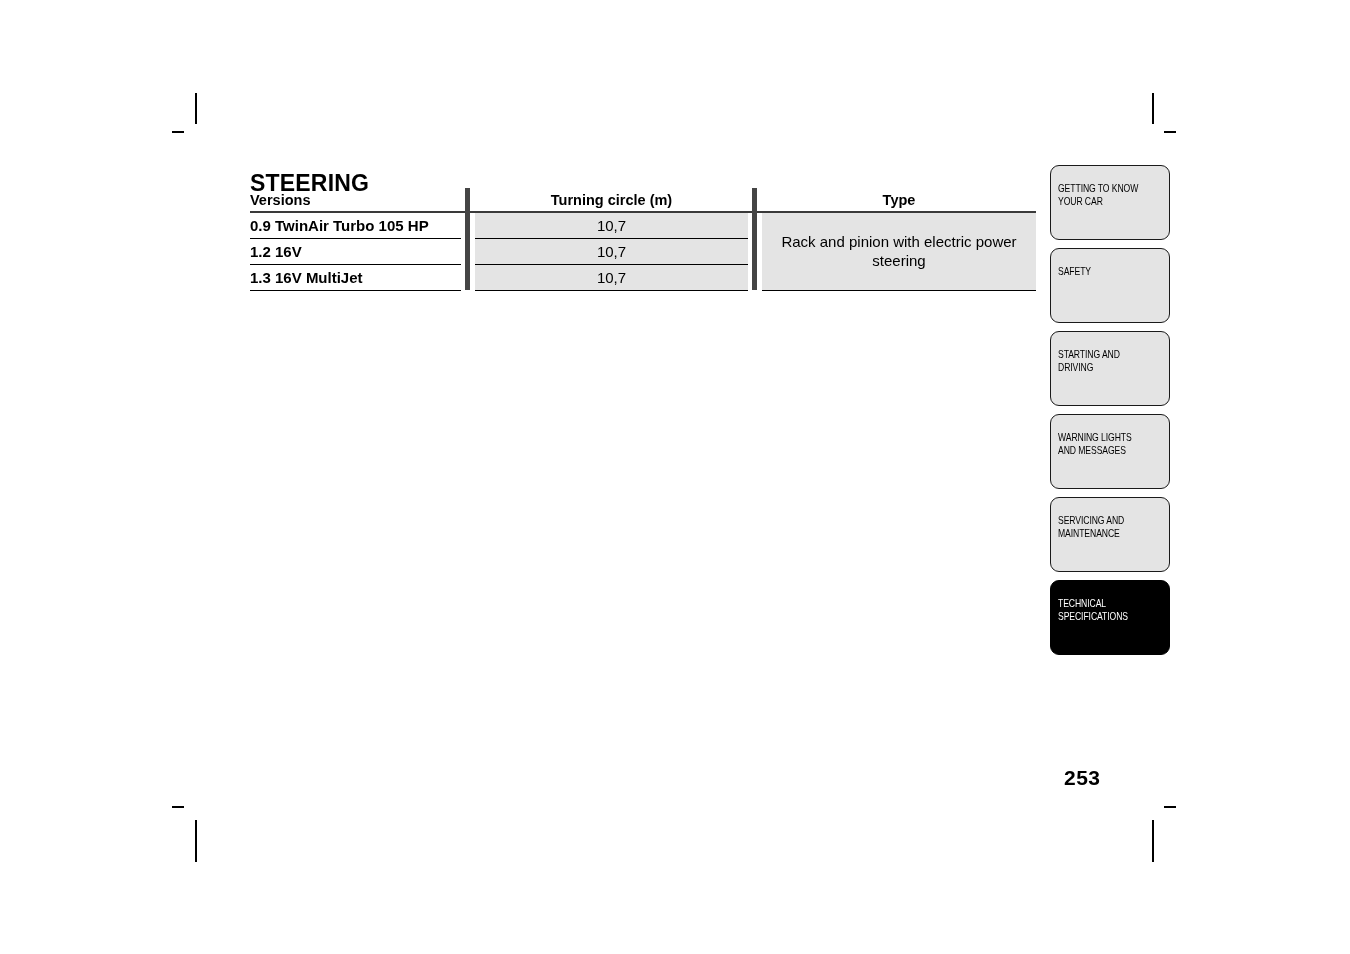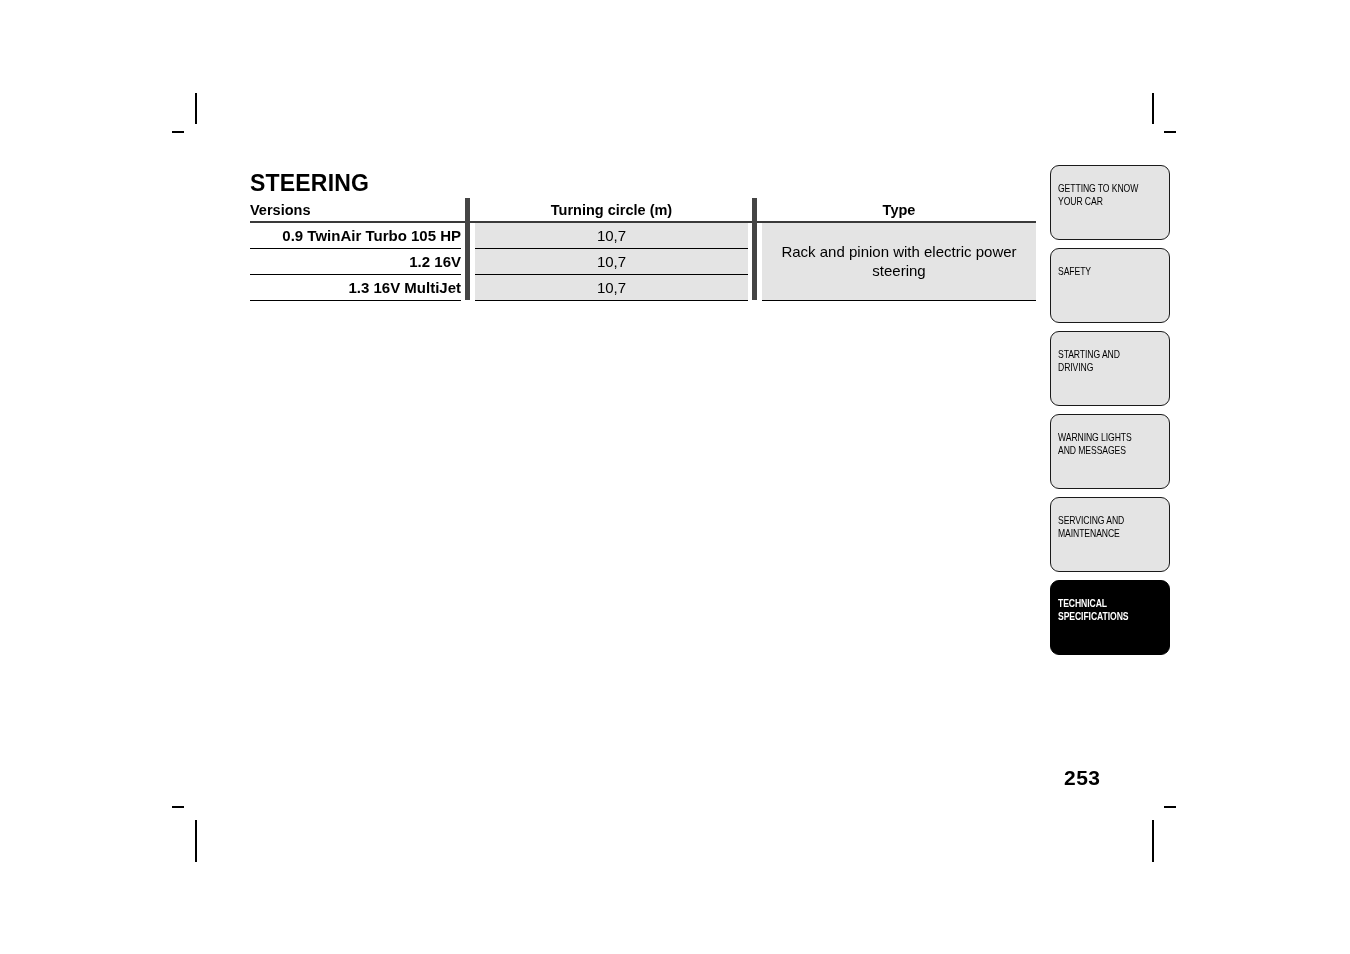--- a/index.html
+++ b/index.html
@@ -36,21 +36,21 @@
     left: 250px;
     top: 155px;
     font-size: 23px;
     font-weight: bold;
     letter-spacing: 0.2px;
   }
 
   #spec-table {
     position: absolute;
     left: 250px;
-    top: 198px;
+    top: 188px;
     width: 786px;
     border-collapse: collapse;
     table-layout: fixed;
   }
   #spec-table td, #spec-table th {
     padding: 0;
     margin: 0;
     vertical-align: middle;
   }
 
@@ -85,21 +85,21 @@
     width: 5px;
     background: #454545;
   }
   .hdr .sepcell::before { top: 0; bottom: -2.5px; }
 
   
   .brow { height: 26px; font-size: 15px; }
   .cell-ver {
     font-weight: bold;
     font-size: 15px;
-    text-align: right;
+    text-align: left;
     border-bottom: 1.5px solid #000;
     padding-right: 4px;
   }
   .cell-turn {
     background: #e4e4e4;
     text-align: center;
     border-bottom: 1.5px solid #000;
     font-size: 15px;
   }
   .cell-type {
@@ -139,21 +139,21 @@
   .tab .tab-label {
     display: block;
     transform: scaleX(0.82);
     transform-origin: left center;
     white-space: pre-line;
   }
   .tab.active {
     background: #000000;
     border-color: #000000;
     color: #ffffff;
-    font-weight: bold;
+    font-weight: normal;
   }
   .tab.pos-0 { margin-top: 0; }
 
   #page-number {
     position: absolute;
     left: 1064px;
     top: 766px;
     font-size: 21px;
     font-weight: bold;
     letter-spacing: 0.5px;

